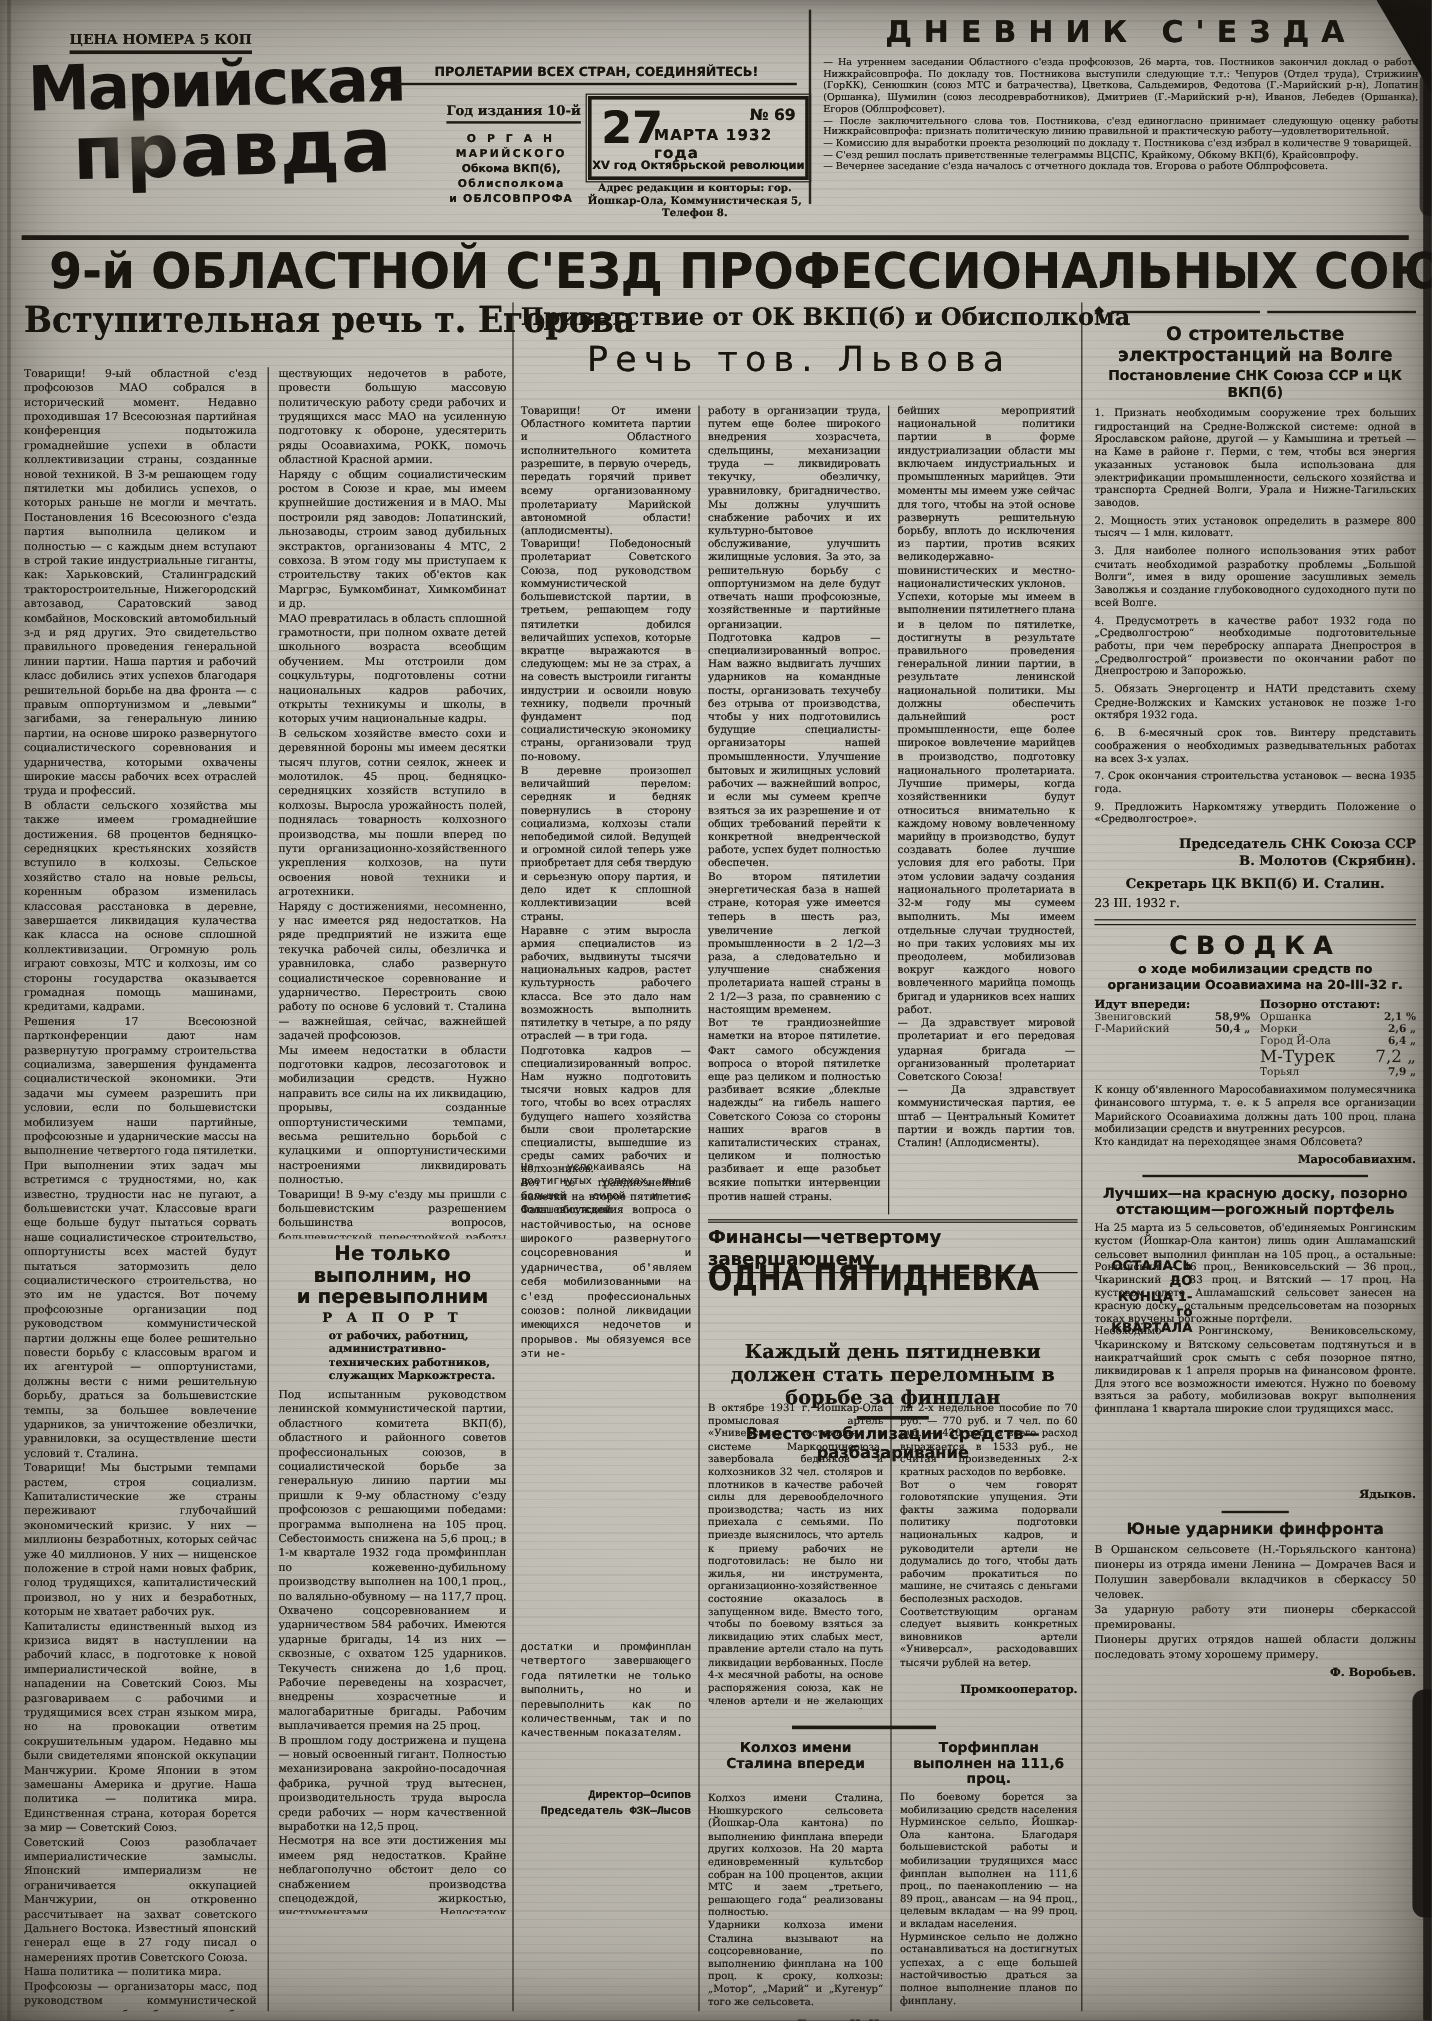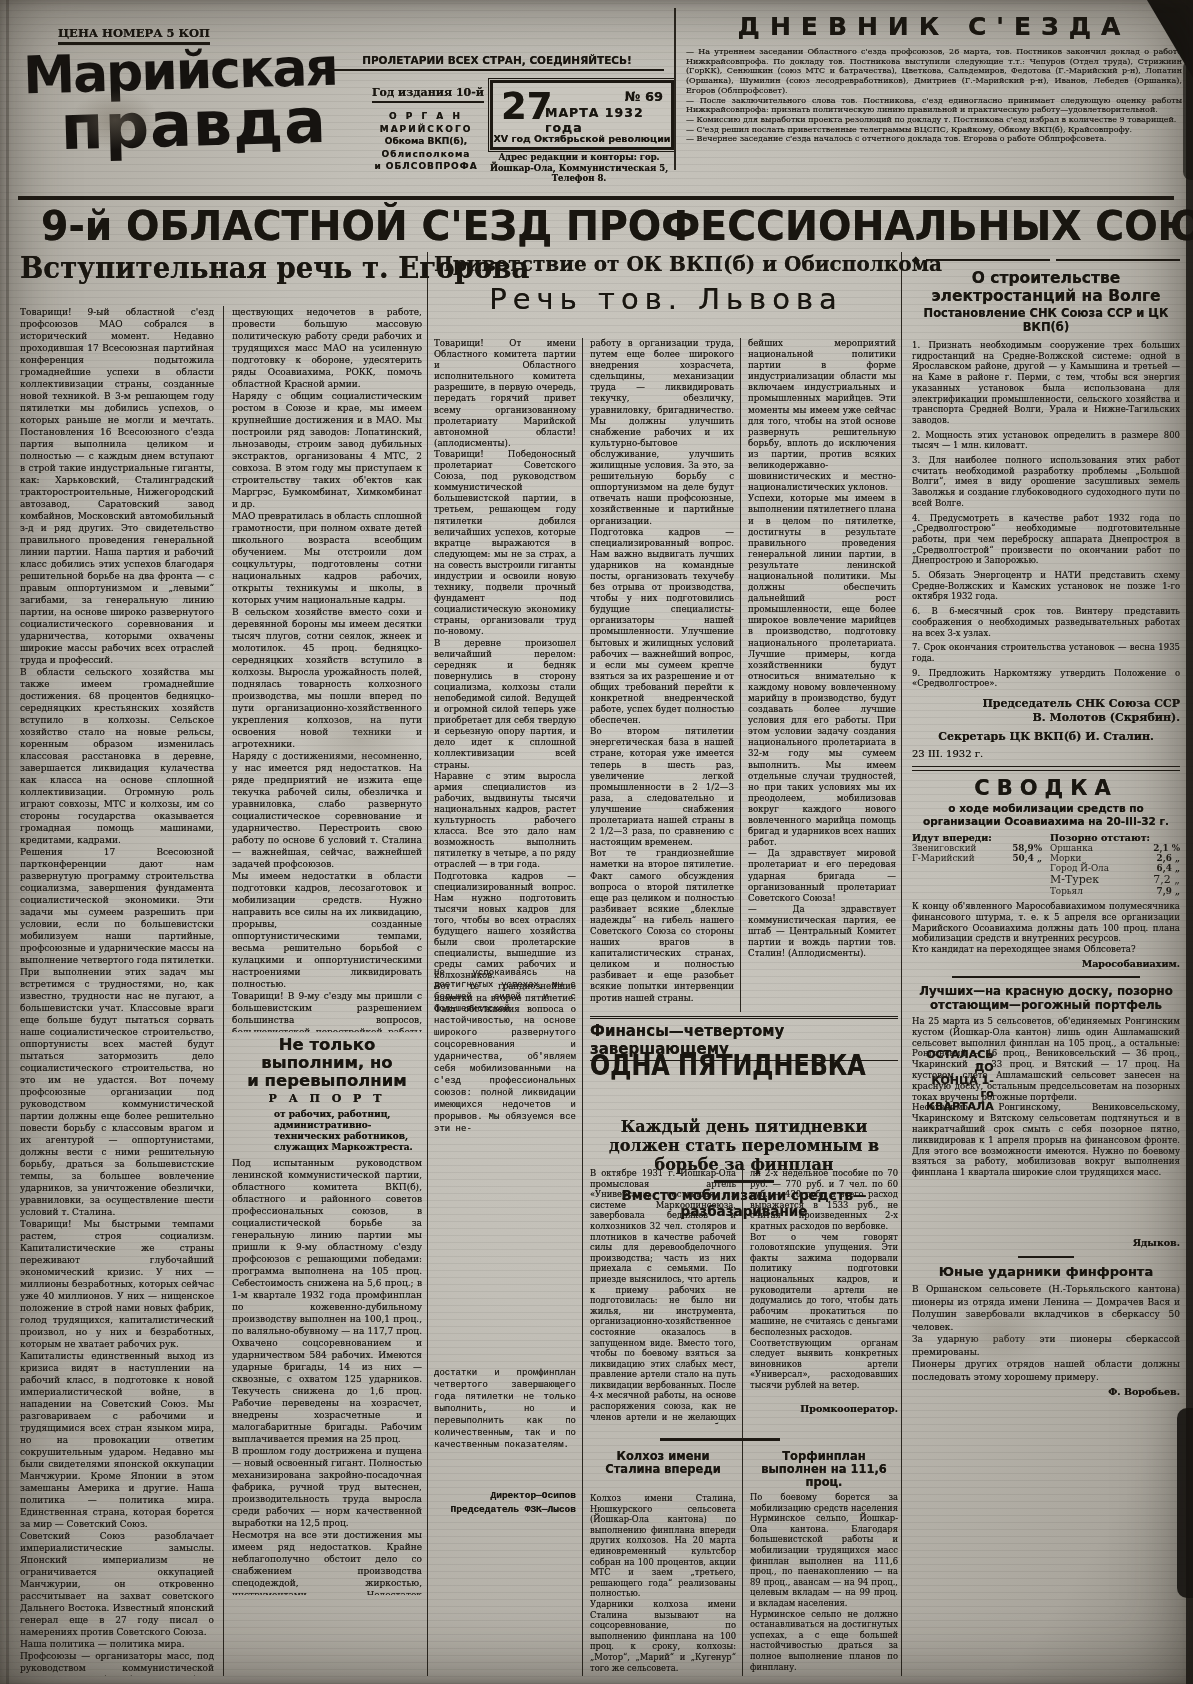--- a/index.html
+++ b/index.html
@@ -231,21 +231,21 @@
             <span style="margin-left:auto;font-weight:bold;">2,1 %</span>
           </div>
           <div style="display:flex;font-size:8.8px;">
             <span>Морки</span>
             <span style="margin-left:auto;font-weight:bold;">2,6 „</span>
           </div>
           <div style="display:flex;font-size:8.8px;">
             <span>Город Й-Ола</span>
             <span style="margin-left:auto;font-weight:bold;">6,4 „</span>
           </div>
-          <div style="display:flex;font-size:11px;">
+          <div style="display:flex;font-size:14px;">
             <span>М-Турек</span>
             <span style="margin-left:auto;font-weight:normal;">7,2 „</span>
           </div>
           <div style="display:flex;font-size:8.8px;">
             <span>Торьял</span>
             <span style="margin-left:auto;font-weight:bold;">7,9 „</span>
           </div>
         </div>
       </div>
       <div class="t" style="margin-top:5px;font-size:8.6px;line-height:10.8px;">К концу об'явленного Марособавиахимом полумесячника финансового штурма, т. е. к 5 апреля все организации Марийского Осоавиахима должны дать 100 проц. плана мобилизации средств и внутренних ресурсов.</div>

